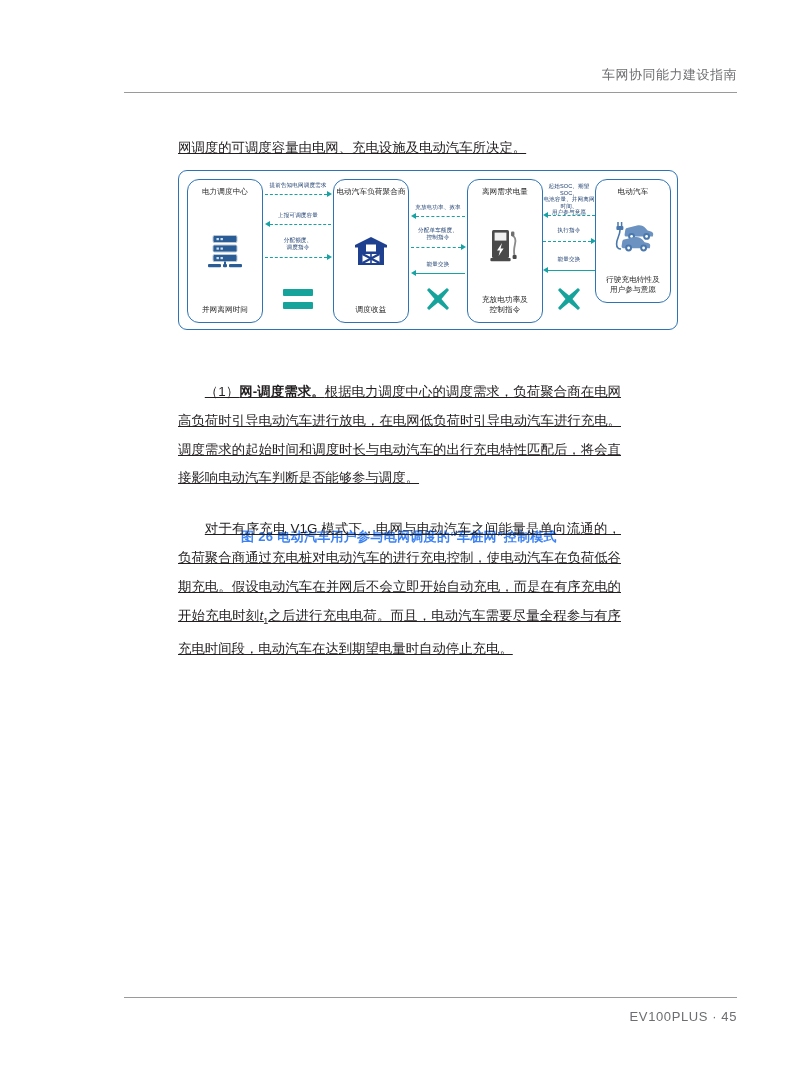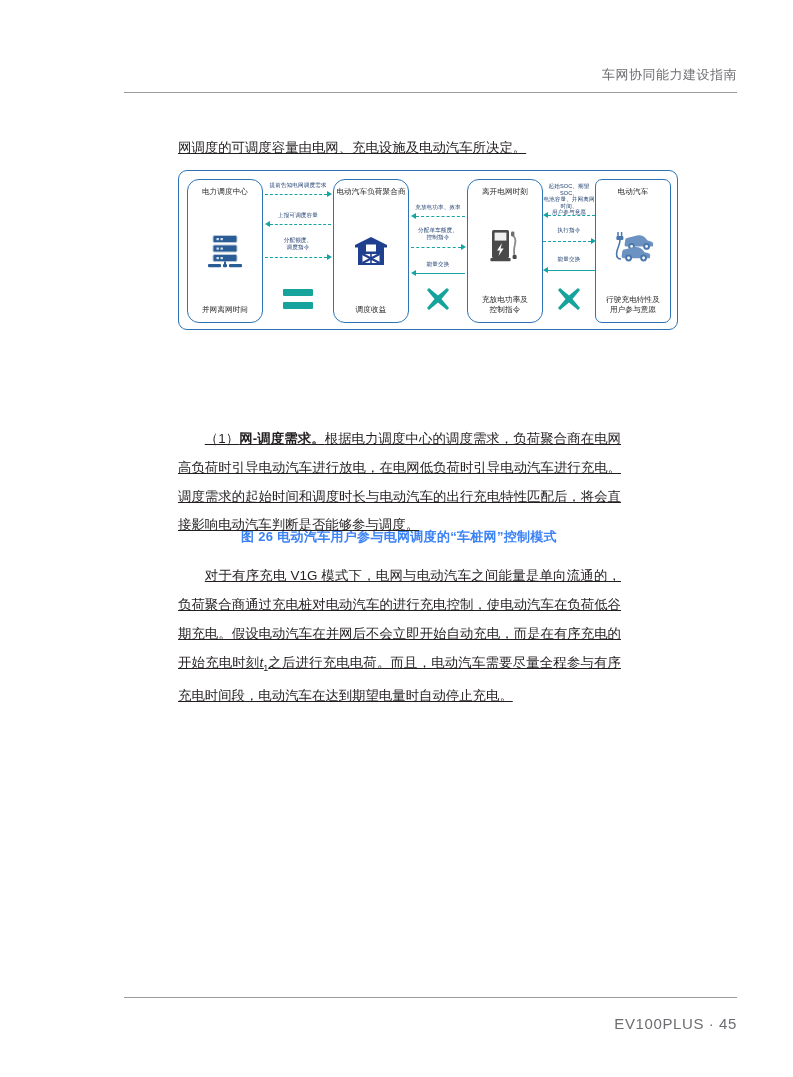--- a/index.html
+++ b/index.html
@@ -53,21 +53,21 @@
   p.body {
     margin: 0 0 0 0;
     font-size: 13.4px;
     line-height: 28.8px;
     text-align: justify;
     text-justify: inter-ideograph;
     color: #231f20;
     font-family: "Liberation Sans", "DejaVu Sans", sans-serif;
   }
   p.lead { margin-bottom: 10px; }
-  p.indent { text-indent: 2em; margin-top: 47px; }
+  p.indent { text-indent: 2em; }
   .bold { font-weight: bold; }
   sub.var {
     font-style: italic;
     font-size: 13.4px;
     vertical-align: baseline;
   }
   sub.var .sb {
     font-size: 9px;
     vertical-align: sub;
     font-style: normal;
@@ -130,21 +130,21 @@
     display: flex;
     align-items: center;
     justify-content: center;
     flex: 1;
   }
 
   
   #node-dispatch { left: 8px;  top: 8px; width: 76px; height: 144px; }
   #node-agg      { left: 154px;top: 8px; width: 76px; height: 144px; }
   #node-pile     { left: 288px;top: 8px; width: 76px; height: 144px; }
-  #node-ev       { left: 416px;top: 8px; width: 76px; height: 144px; border-radius: 7px; }
+  #node-ev       { left: 416px;top: 8px; width: 76px; height: 124px; }
   .dashed-line {
     position: absolute;
     height: 0;
     border-top: 1.6px dashed #17a3a3;
   }
   .solid-line {
     position: absolute;
     height: 0;
     border-top: 1.6px solid #17a3a3;
   }
@@ -198,22 +198,22 @@
     height: 40px;
   }
   .footer-rule {
     position: absolute;
     left: 124px; right: 56px; top: 0;
     height: 1px;
     background: #9a9a9a;
   }
   .footer-text {
     position: absolute;
-    right: 56px; top: 18px;
-    font-size: 15px;
+    right: 56px; top: 12px;
+    font-size: 13px;
     color: #6d6e71;
     letter-spacing: .6px;
     white-space: nowrap;
   }
 </style>
 </head>
 <body>
 
 <div class="page">
 
@@ -259,21 +259,21 @@
             <rect x="13" y="9.5" width="10" height="7" fill="#ffffff"></rect>
             <rect x="9.5" y="19" width="17" height="9" fill="#ffffff"></rect>
             <path d="M9.5 19 L26.5 28 M26.5 19 L9.5 28" stroke="#1f3f8f" stroke-width="2.2"></path>
             <rect x="17.2" y="19" width="1.6" height="9" fill="#1f3f8f"></rect>
           </svg>
         </div>
         <div class="node-foot">调度收益</div>
       </div>
 
       <div class="node" id="node-pile">
-        <div class="node-title">离开电网时刻</div>
+        <div class="node-title">离网需求电量</div>
         <div class="node-icon">
           <svg width="34" height="38" viewBox="0 0 34 38" aria-hidden="true">
             <rect x="4" y="3" width="17" height="28" rx="1.5" fill="#4a4a4a"></rect>
             <rect x="6.6" y="5.6" width="11.8" height="8" fill="#efefef"></rect>
             <path d="M14 16 L9 23.6 L12 23.6 L10.6 29 L15.6 21.4 L12.6 21.4 Z" fill="#ffffff"></path>
             <rect x="2.4" y="31" width="20.2" height="3.2" rx="1" fill="#4a4a4a"></rect>
             <path d="M23.6 8 C27.6 9.6 28 13 27 17 C26 21.6 25.4 25 26.6 28.6" stroke="#8b8b8b" stroke-width="1.8" fill="none"></path>
             <rect x="23" y="4.6" width="3.4" height="4.6" rx="1.2" fill="#6f6f6f"></rect>
             <rect x="24.6" y="28" width="4" height="4" rx="1" fill="#4a4a4a"></rect>
           </svg>

